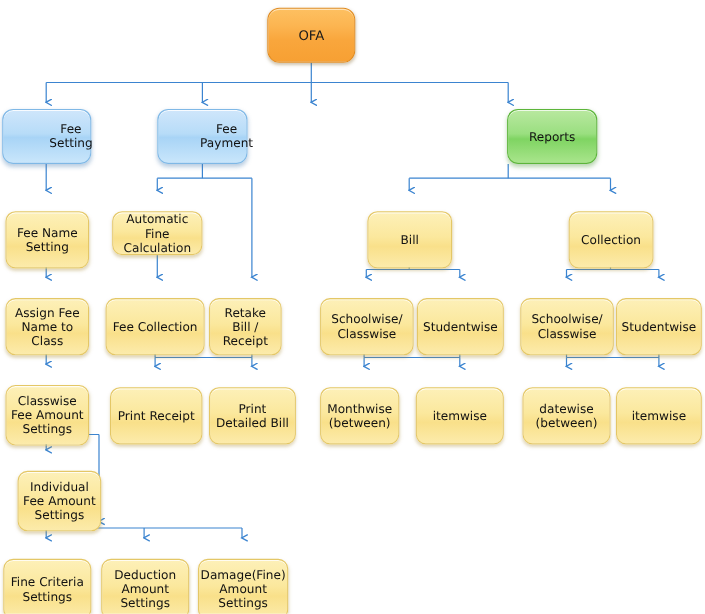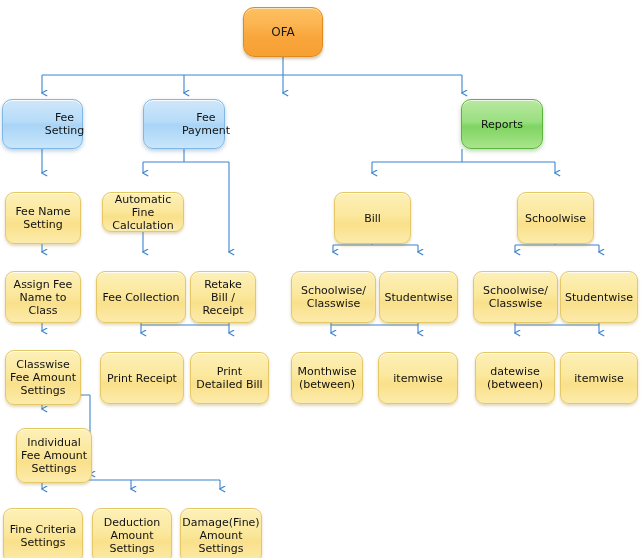--- a/index.html
+++ b/index.html
@@ -145,21 +145,21 @@
   <div id="nodes">
       <div class="node n-orange" style="left: 243px; top: 7px; width: 80px; height: 50px;">OFA</div>
       <div class="node n-blue" style="left: 2px; top: 99px; width: 81px; height: 50px;">Fee Setting</div>
       <div class="node n-blue" style="left: 143px; top: 99px; width: 82px; height: 50px;">Fee Payment</div>
       <div class="node n-green" style="left: 421px; top: 99px; width: 82px; height: 50px;">Reports</div>
       <div class="node n-yellow" style="left: 5px; top: 179px; width: 76px; height: 52px;">Fee Name
 Setting</div>
       <div class="node n-yellow" style="left: 102px; top: 179px; width: 82px; height: 40px;">Automatic Fine
 Calculation</div>
       <div class="node n-yellow" style="left: 334px; top: 179px; width: 77px; height: 52px;">Bill</div>
-      <div class="node n-yellow" style="left: 517px; top: 179px; width: 77px; height: 52px;">Schoolwise</div>
+      <div class="node n-yellow" style="left: 517px; top: 179px; width: 77px; height: 52px;">Collection</div>
       <div class="node n-yellow" style="left: 5px; top: 258px; width: 76px; height: 52px; text-align: center;">Assign Fee
 Name to Class</div>
       <div class="node n-yellow" style="left: 96px; top: 258px; width: 90px; height: 52px;">Fee Collection</div>
       <div class="node n-yellow" style="left: 190px; top: 258px; width: 66px; height: 52px;">Retake
 Bill / Receipt</div>
       <div class="node n-yellow" style="left: 291px; top: 258px; width: 85px; height: 52px;">Schoolwise/
 Classwise</div>
       <div class="node n-yellow" style="left: 379px; top: 258px; width: 79px; height: 52px;">Studentwise</div>
       <div class="node n-yellow" style="left: 473px; top: 258px; width: 85px; height: 52px;">Schoolwise/
 Classwise</div>

